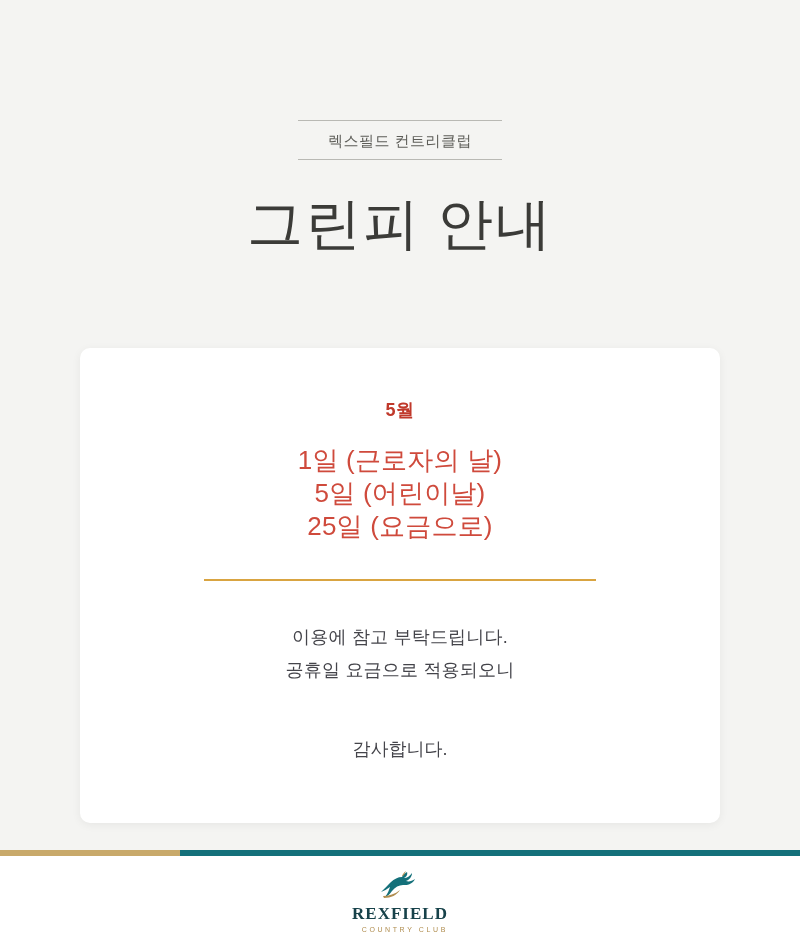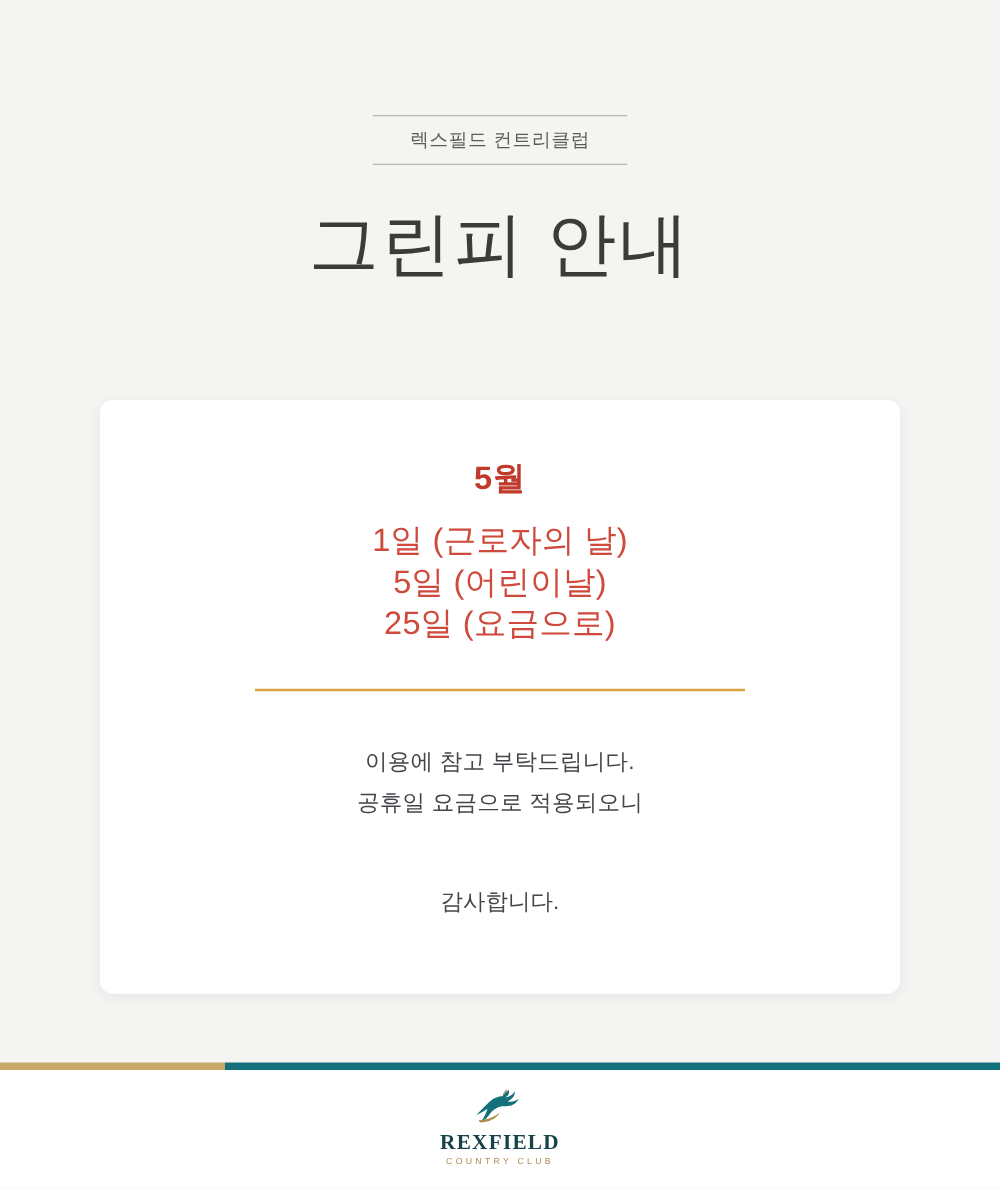--- a/index.html
+++ b/index.html
@@ -19,20 +19,21 @@
     height: 950px;
     background: #f4f4f2;
     display: flex;
     flex-direction: column;
   }
 
   
   .header {
     padding-top: 92px;
     text-align: center;
+    margin-top: 28px;
   }
   .eyebrow-wrap {
     display: inline-block;
     position: relative;
     padding: 11px 0 9px;
   }
   .eyebrow-wrap::before,
   .eyebrow-wrap::after {
     content: "";
     position: absolute;
@@ -71,21 +72,21 @@
     width: 640px;
     height: 475px;
     background: #ffffff;
     border-radius: 10px;
     box-shadow: 0 2px 10px rgba(0,0,0,0.06);
     box-sizing: border-box;
     padding: 46px 40px 0;
     text-align: center;
   }
   .month {
-    font-size: 26px;
+    font-size: 18px;
     color: #c0392b;
     font-weight: 700;
     line-height: 32px;
     letter-spacing: 0.5px;
   }
   .holiday-list {
     margin-top: 18px;
   }
   .holiday {
     font-size: 26px;
@@ -127,21 +128,21 @@
 
   
   .footer {
     height: 94px;
     background: #ffffff;
     display: flex;
     align-items: center;
     justify-content: center;
   }
   .logo {
-    text-align: center;
+    text-align: right;
     line-height: 1;
   }
   .logo-mark {
     display: block;
     margin: 0 auto 4px;
   }
   .logo-name {
     font-family: "Liberation Serif", serif;
     font-size: 17px;
     letter-spacing: 1px;

